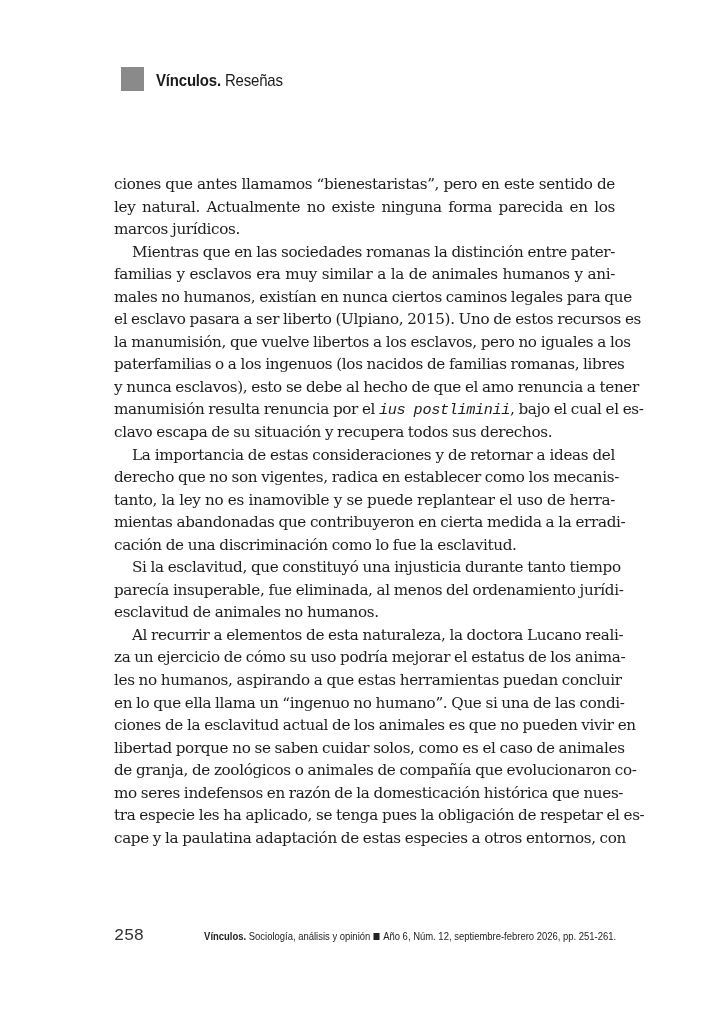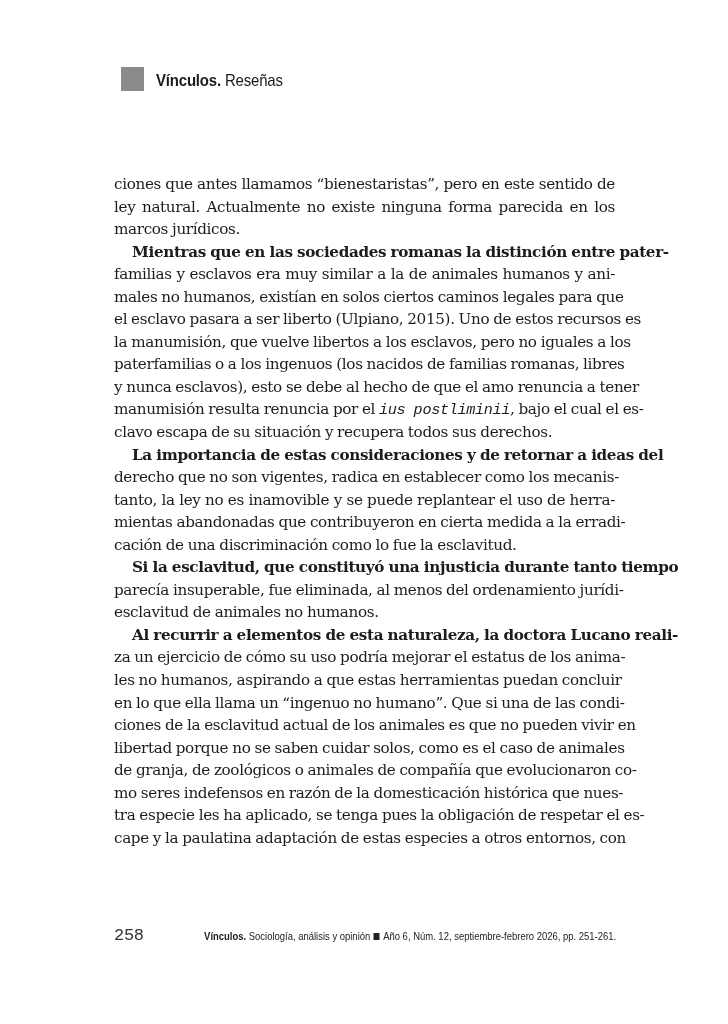--- a/index.html
+++ b/index.html
@@ -12,21 +12,21 @@
   .header-brand { font-weight: bold; }
   .header-section { font-weight: normal; }
 
   .body-text {
     position: absolute; left: 114px; top: 141px; width: 501px;
     font-family: "DejaVu Serif", serif; font-size: 15.2px; line-height: 22.55px;
     color: #1c1c1c; letter-spacing: -0.35px; word-spacing: -0.5px; margin-top: 32px;
   }
   .line { display: block; white-space: nowrap; text-align: justify; text-align-last: justify; height: 22.55px; overflow: visible; }
   .line.last { text-align-last: left; }
-  .line.indent { padding-left: 18px; font-weight: bold; }
+  .line.indent { padding-left: 18px; }
   .it { font-style: italic; font-family: Liberation Mono, monospace; }
 
   .footer { position: absolute; left: 114px; top: 926px; width: 502px; height: 24px; }
   .page-number { position: absolute; left: 0; top: 0; font-family: Liberation Mono, monospace; font-size: 17px; color: #333; letter-spacing: -0.3px; }
   .footer-cite { position: absolute; right: 0; top: 4px; font-family: "Liberation Sans", sans-serif; font-size: 11px; color: #222; white-space: nowrap; transform: scaleX(0.86); transform-origin: right center; }
   .footer-cite .brand { font-weight: bold; }
   .footer-sq { display: inline-block; width: 7px; height: 7px; background: #222; margin: 0 4px 1px 4px; vertical-align: middle; }
 </style>
 </head>
 <body>
@@ -40,21 +40,21 @@
       <span class="header-section">Reseñas</span>
     </div>
   </div>
 
   <div class="body-text">
     <span class="line">ciones que antes llamamos “bienestaristas”, pero en este sentido de</span>
     <span class="line">ley natural. Actualmente no existe ninguna forma parecida en los</span>
     <span class="line last">marcos jurídicos.</span>
     <span class="line indent">Mientras que en las sociedades romanas la distinción entre pater-</span>
     <span class="line">familias y esclavos era muy similar a la de animales humanos y ani-</span>
-    <span class="line">males no humanos, existían en solos ciertos caminos legales para que</span>
+    <span class="line">males no humanos, existían en nunca ciertos caminos legales para que</span>
     <span class="line">el esclavo pasara a ser liberto (Ulpiano, 2015). Uno de estos recursos es</span>
     <span class="line">la manumisión, que vuelve libertos a los esclavos, pero no iguales a los</span>
     <span class="line">paterfamilias o a los ingenuos (los nacidos de familias romanas, libres</span>
     <span class="line">y nunca esclavos), esto se debe al hecho de que el amo renuncia a tener</span>
     <span class="line"><span>manumisión resulta renuncia por el </span><span class="it">ius postliminii</span><span>, bajo el cual el es-</span></span>
     <span class="line last">clavo escapa de su situación y recupera todos sus derechos.</span>
     <span class="line indent">La importancia de estas consideraciones y de retornar a ideas del</span>
     <span class="line">derecho que no son vigentes, radica en establecer como los mecanis-</span>
     <span class="line">tanto, la ley no es inamovible y se puede replantear el uso de herra-</span>
     <span class="line">mientas abandonadas que contribuyeron en cierta medida a la erradi-</span>

